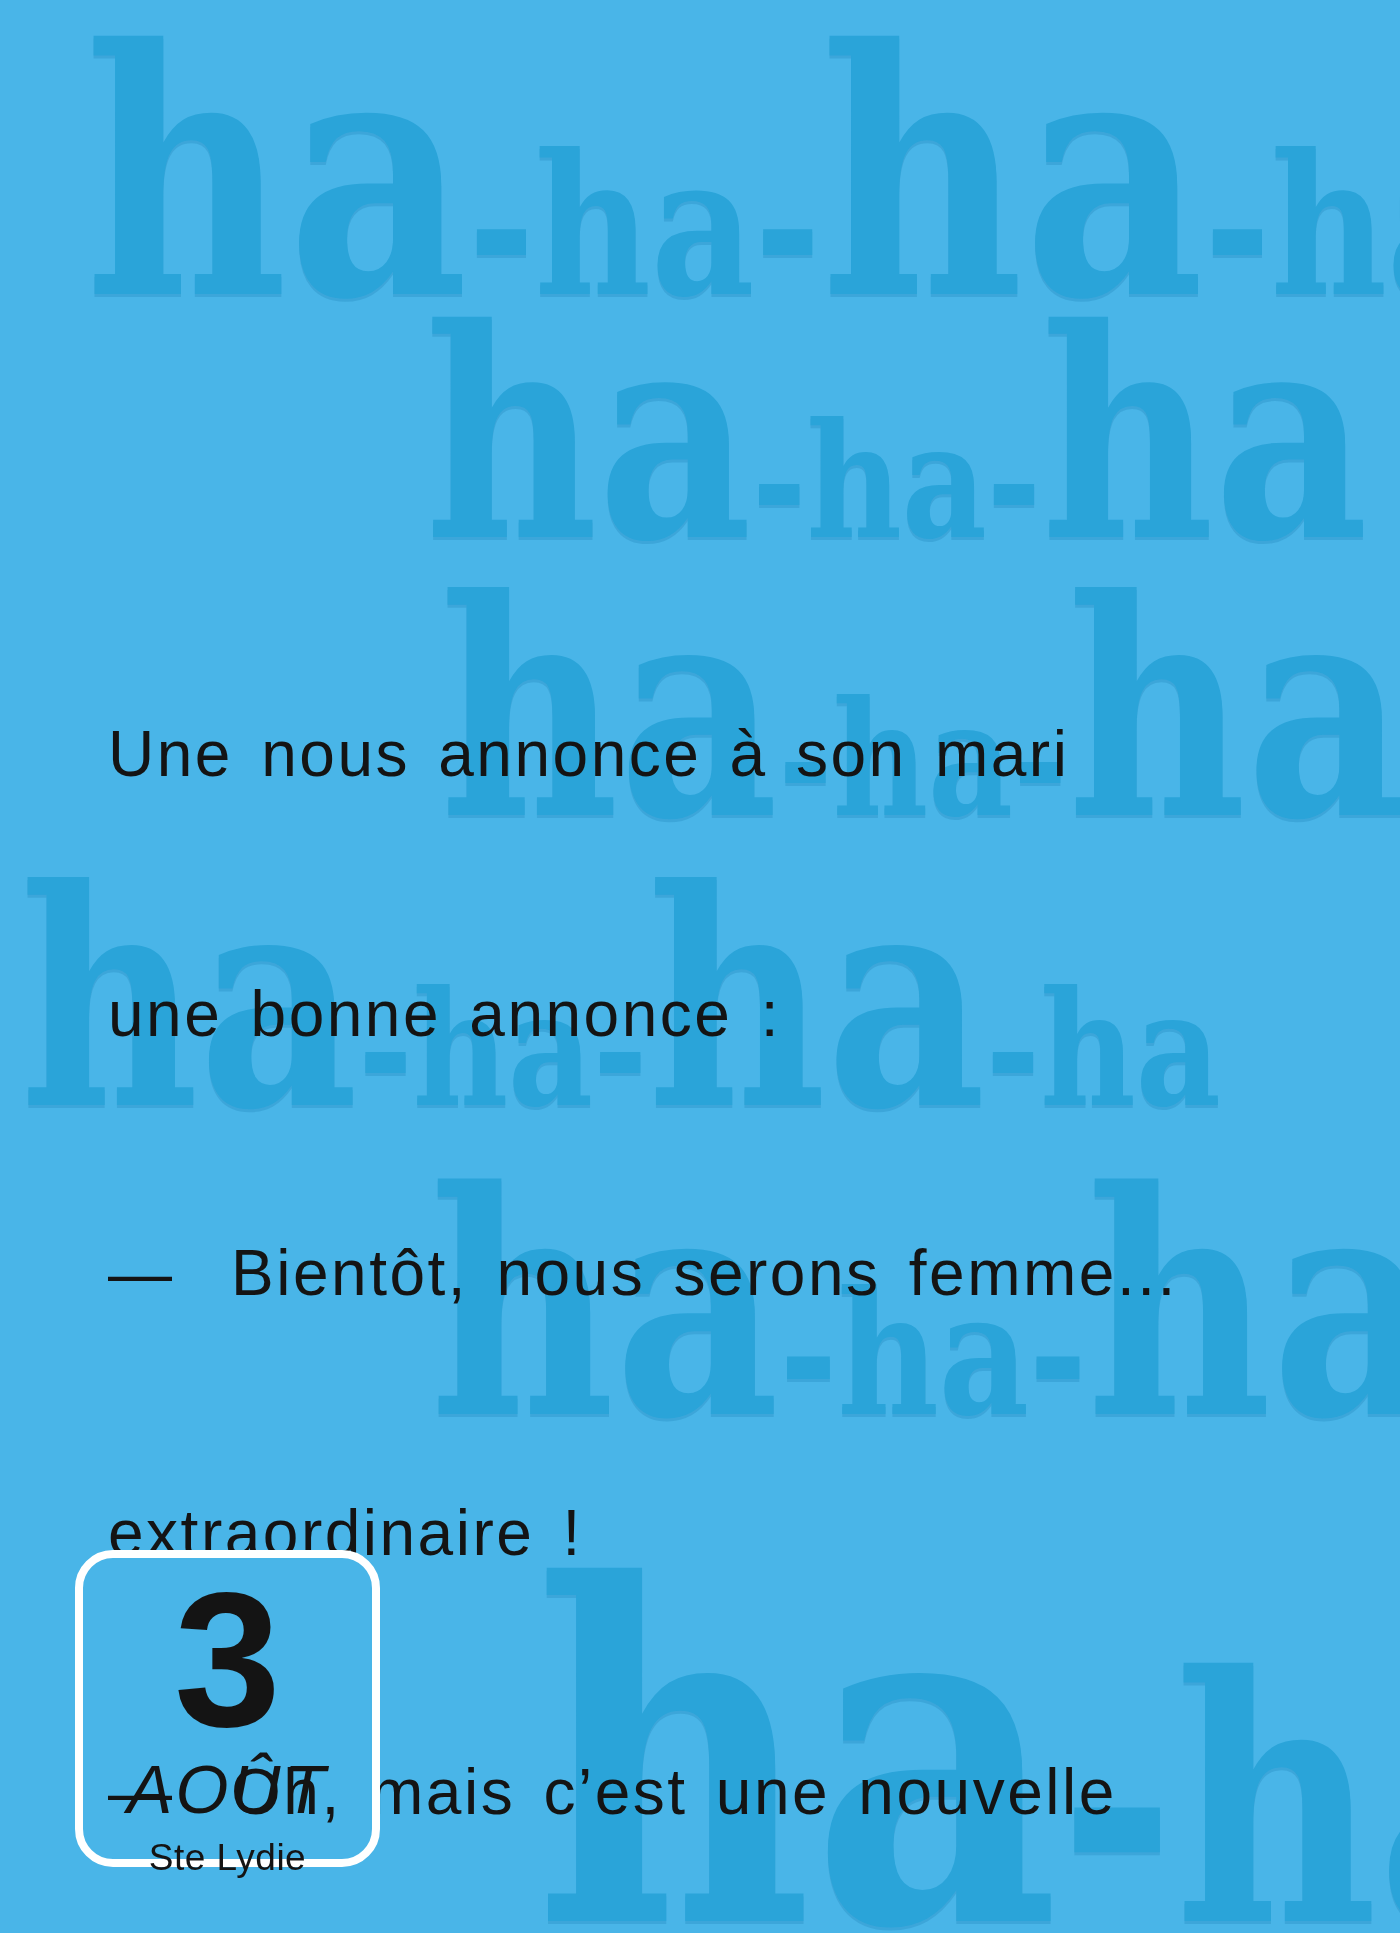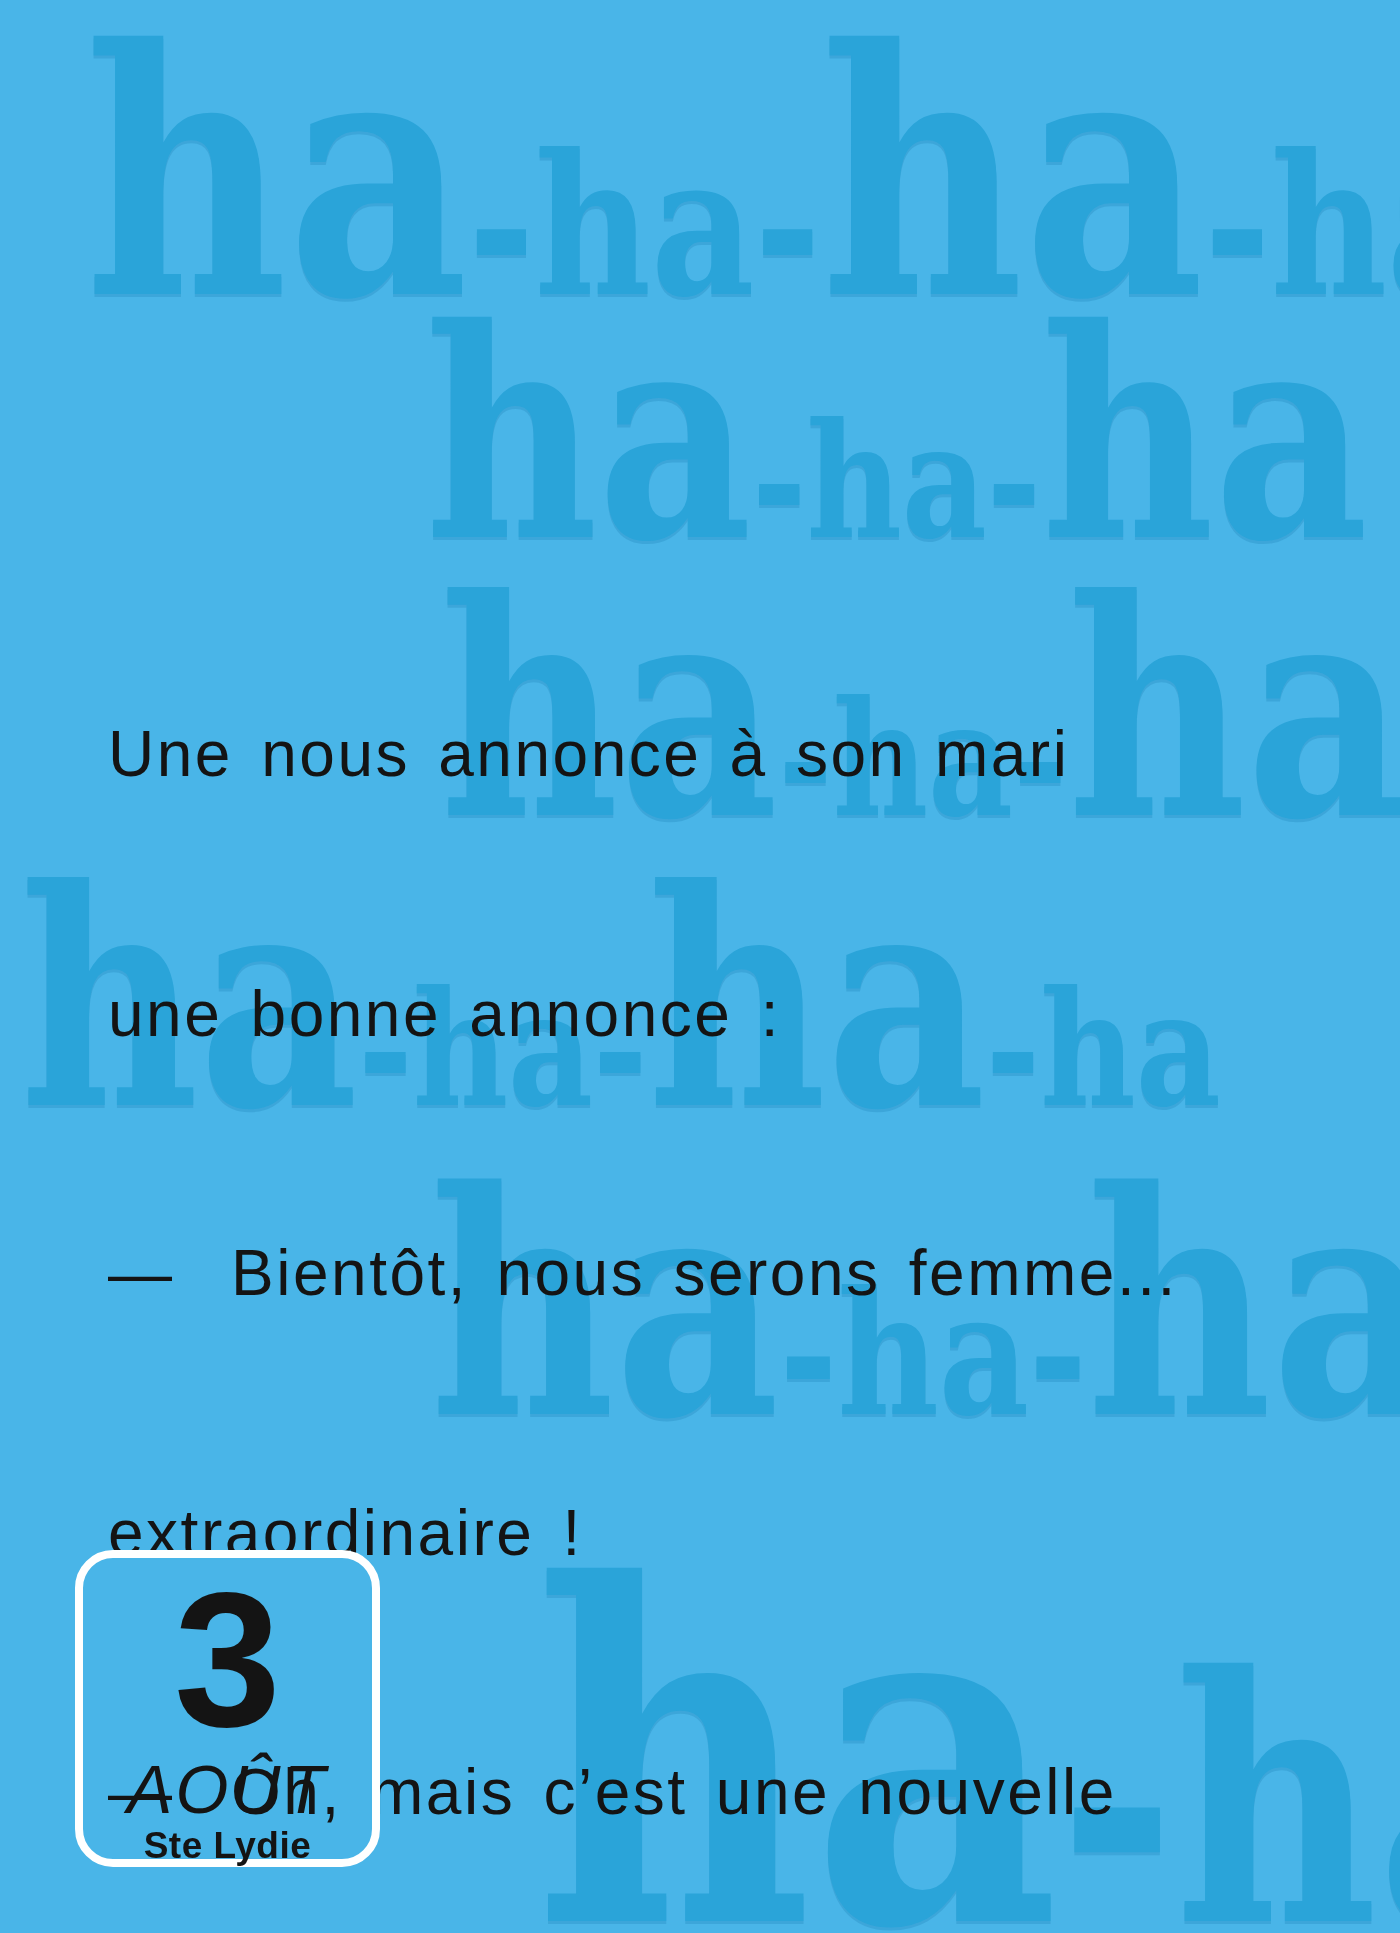--- a/index.html
+++ b/index.html
@@ -60,23 +60,23 @@
   }
   #date-card .month{
     margin-top:6px;
     font-size:68px;
     font-style:italic;
     font-weight:400;
     letter-spacing:3px;
     line-height:1;
   }
   #date-card .saint{
-    margin-top:4px;
+    margin-top:16px;
     font-size:37px;
-    font-weight:700;
+    font-weight:400;
     letter-spacing:0.5px;
     line-height:1;
   }
 </style>
 </head>
 <body>
 
 <div id="page" style="--bg: #49b5e8; --wm: #2aa4d9; --ink: #141414; --card-border: #ffffff;">
 
   <div id="wm-layer">

